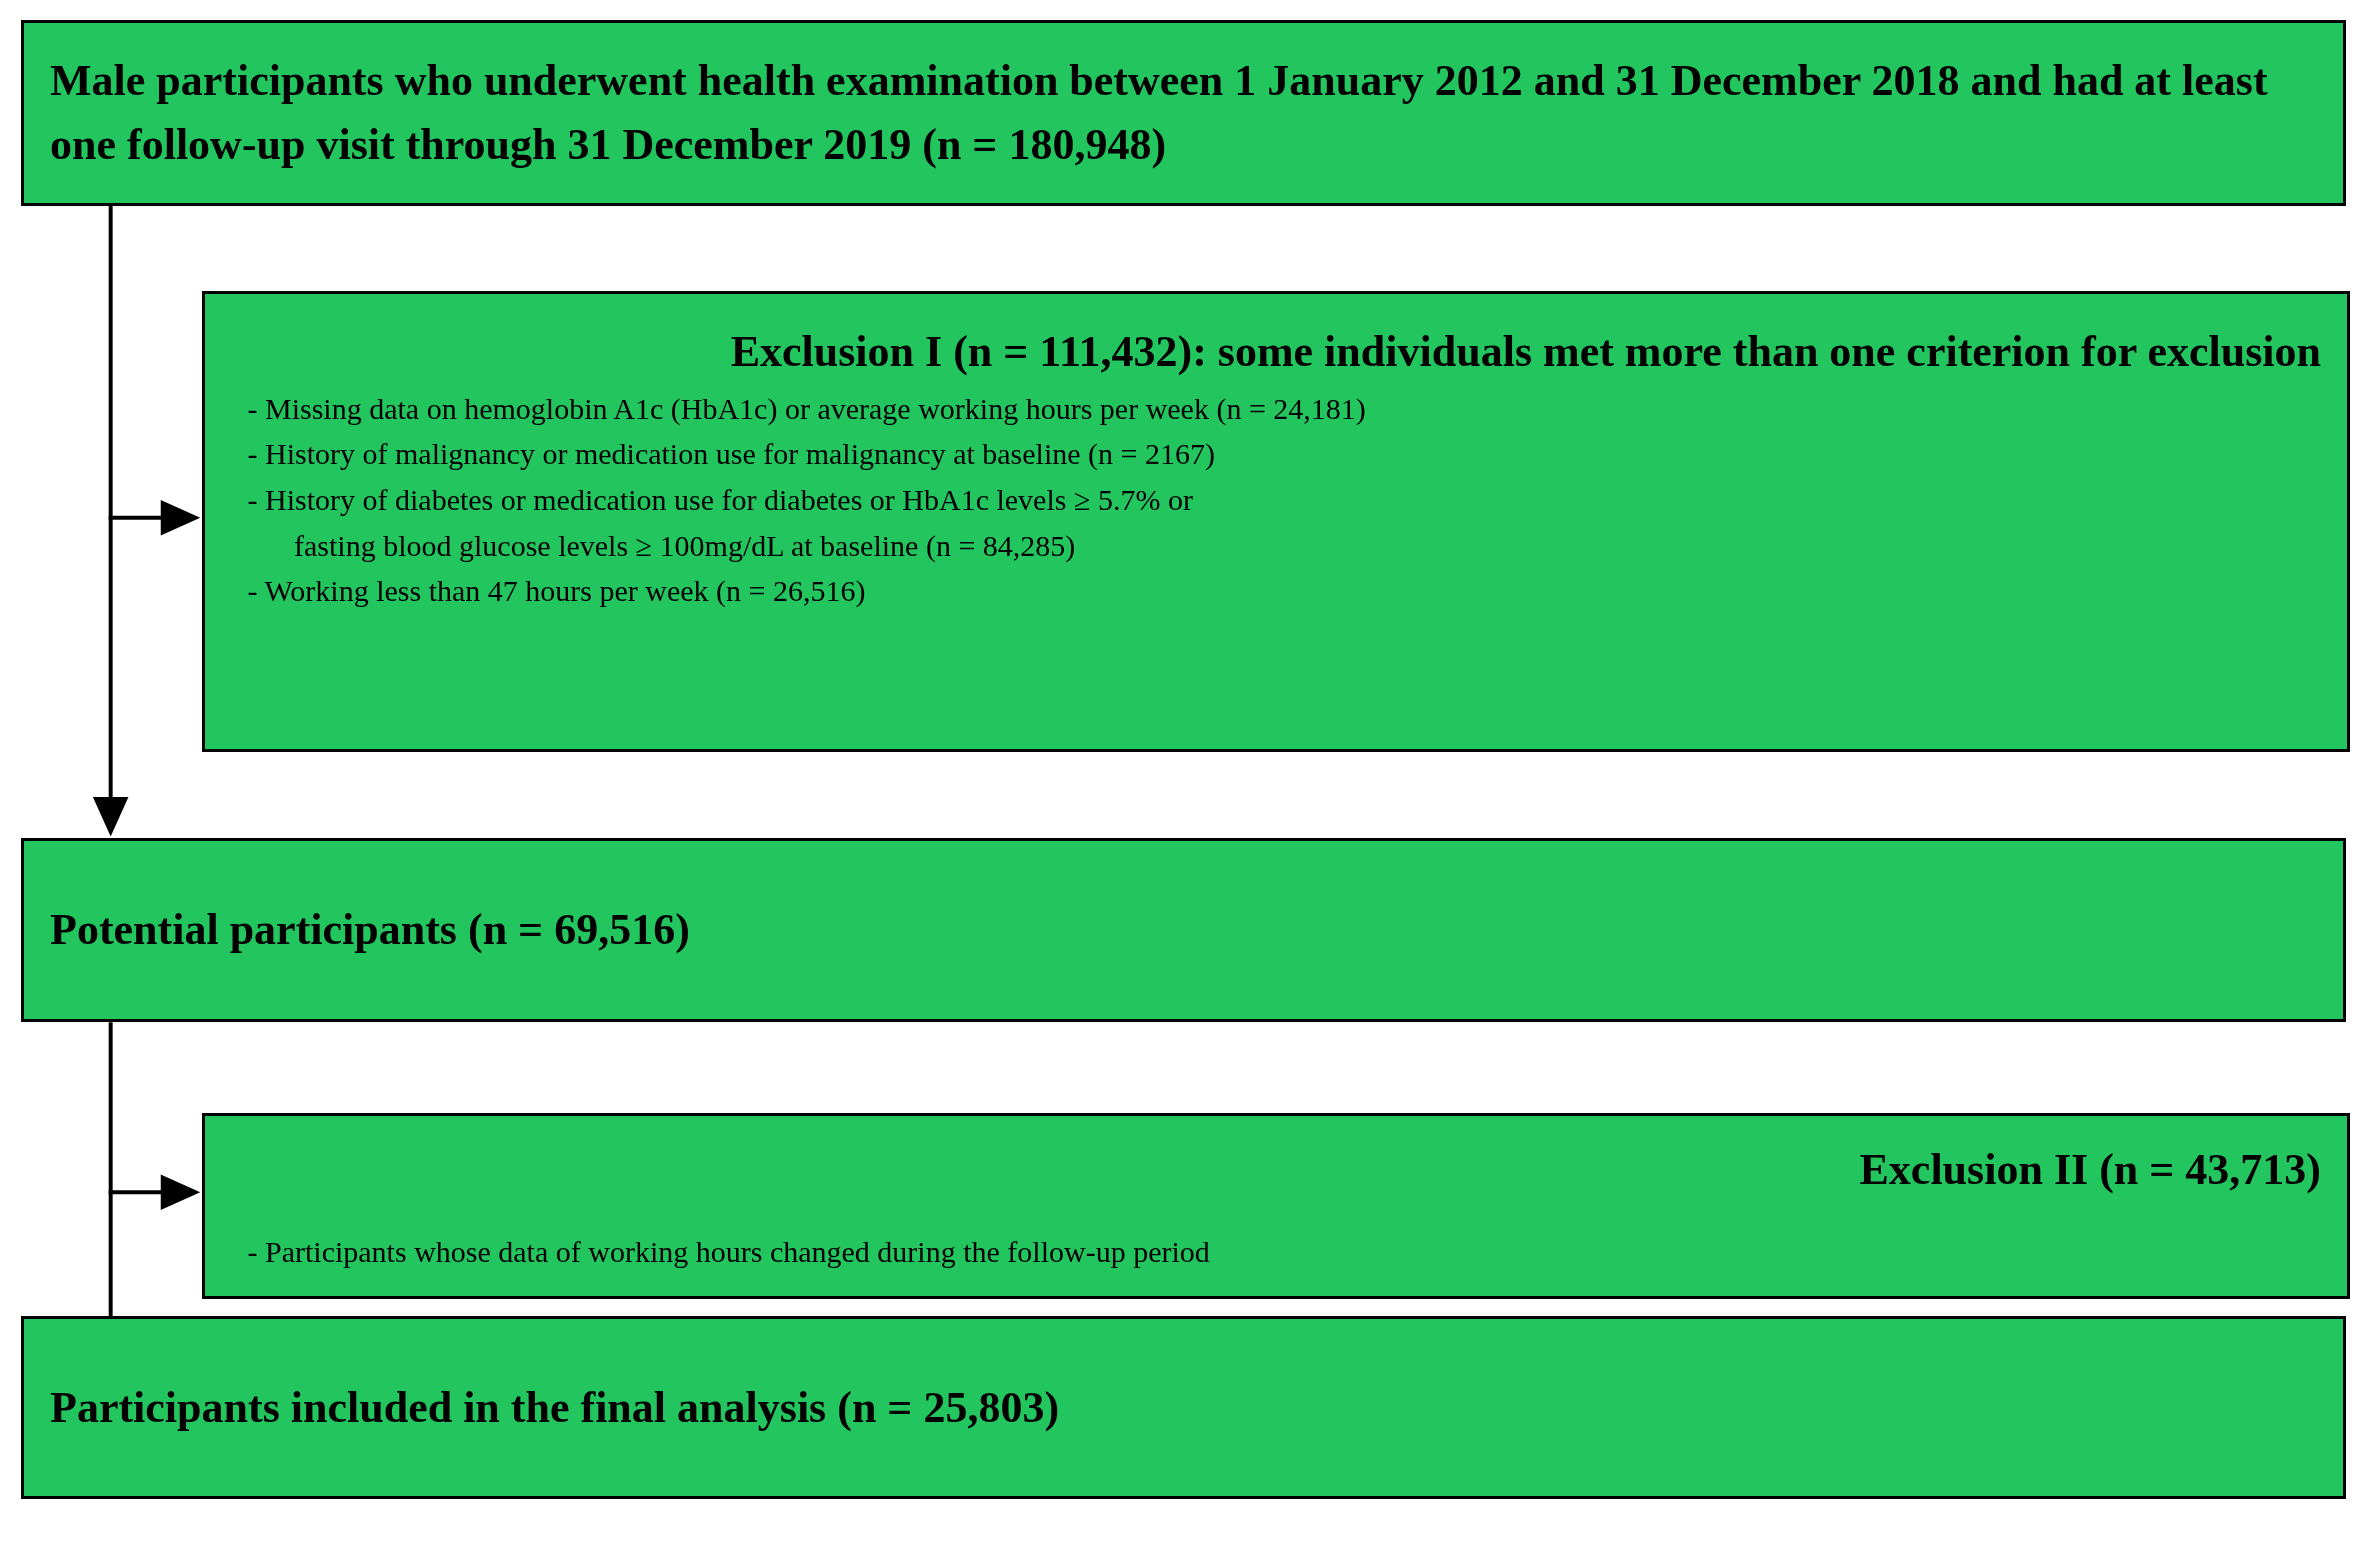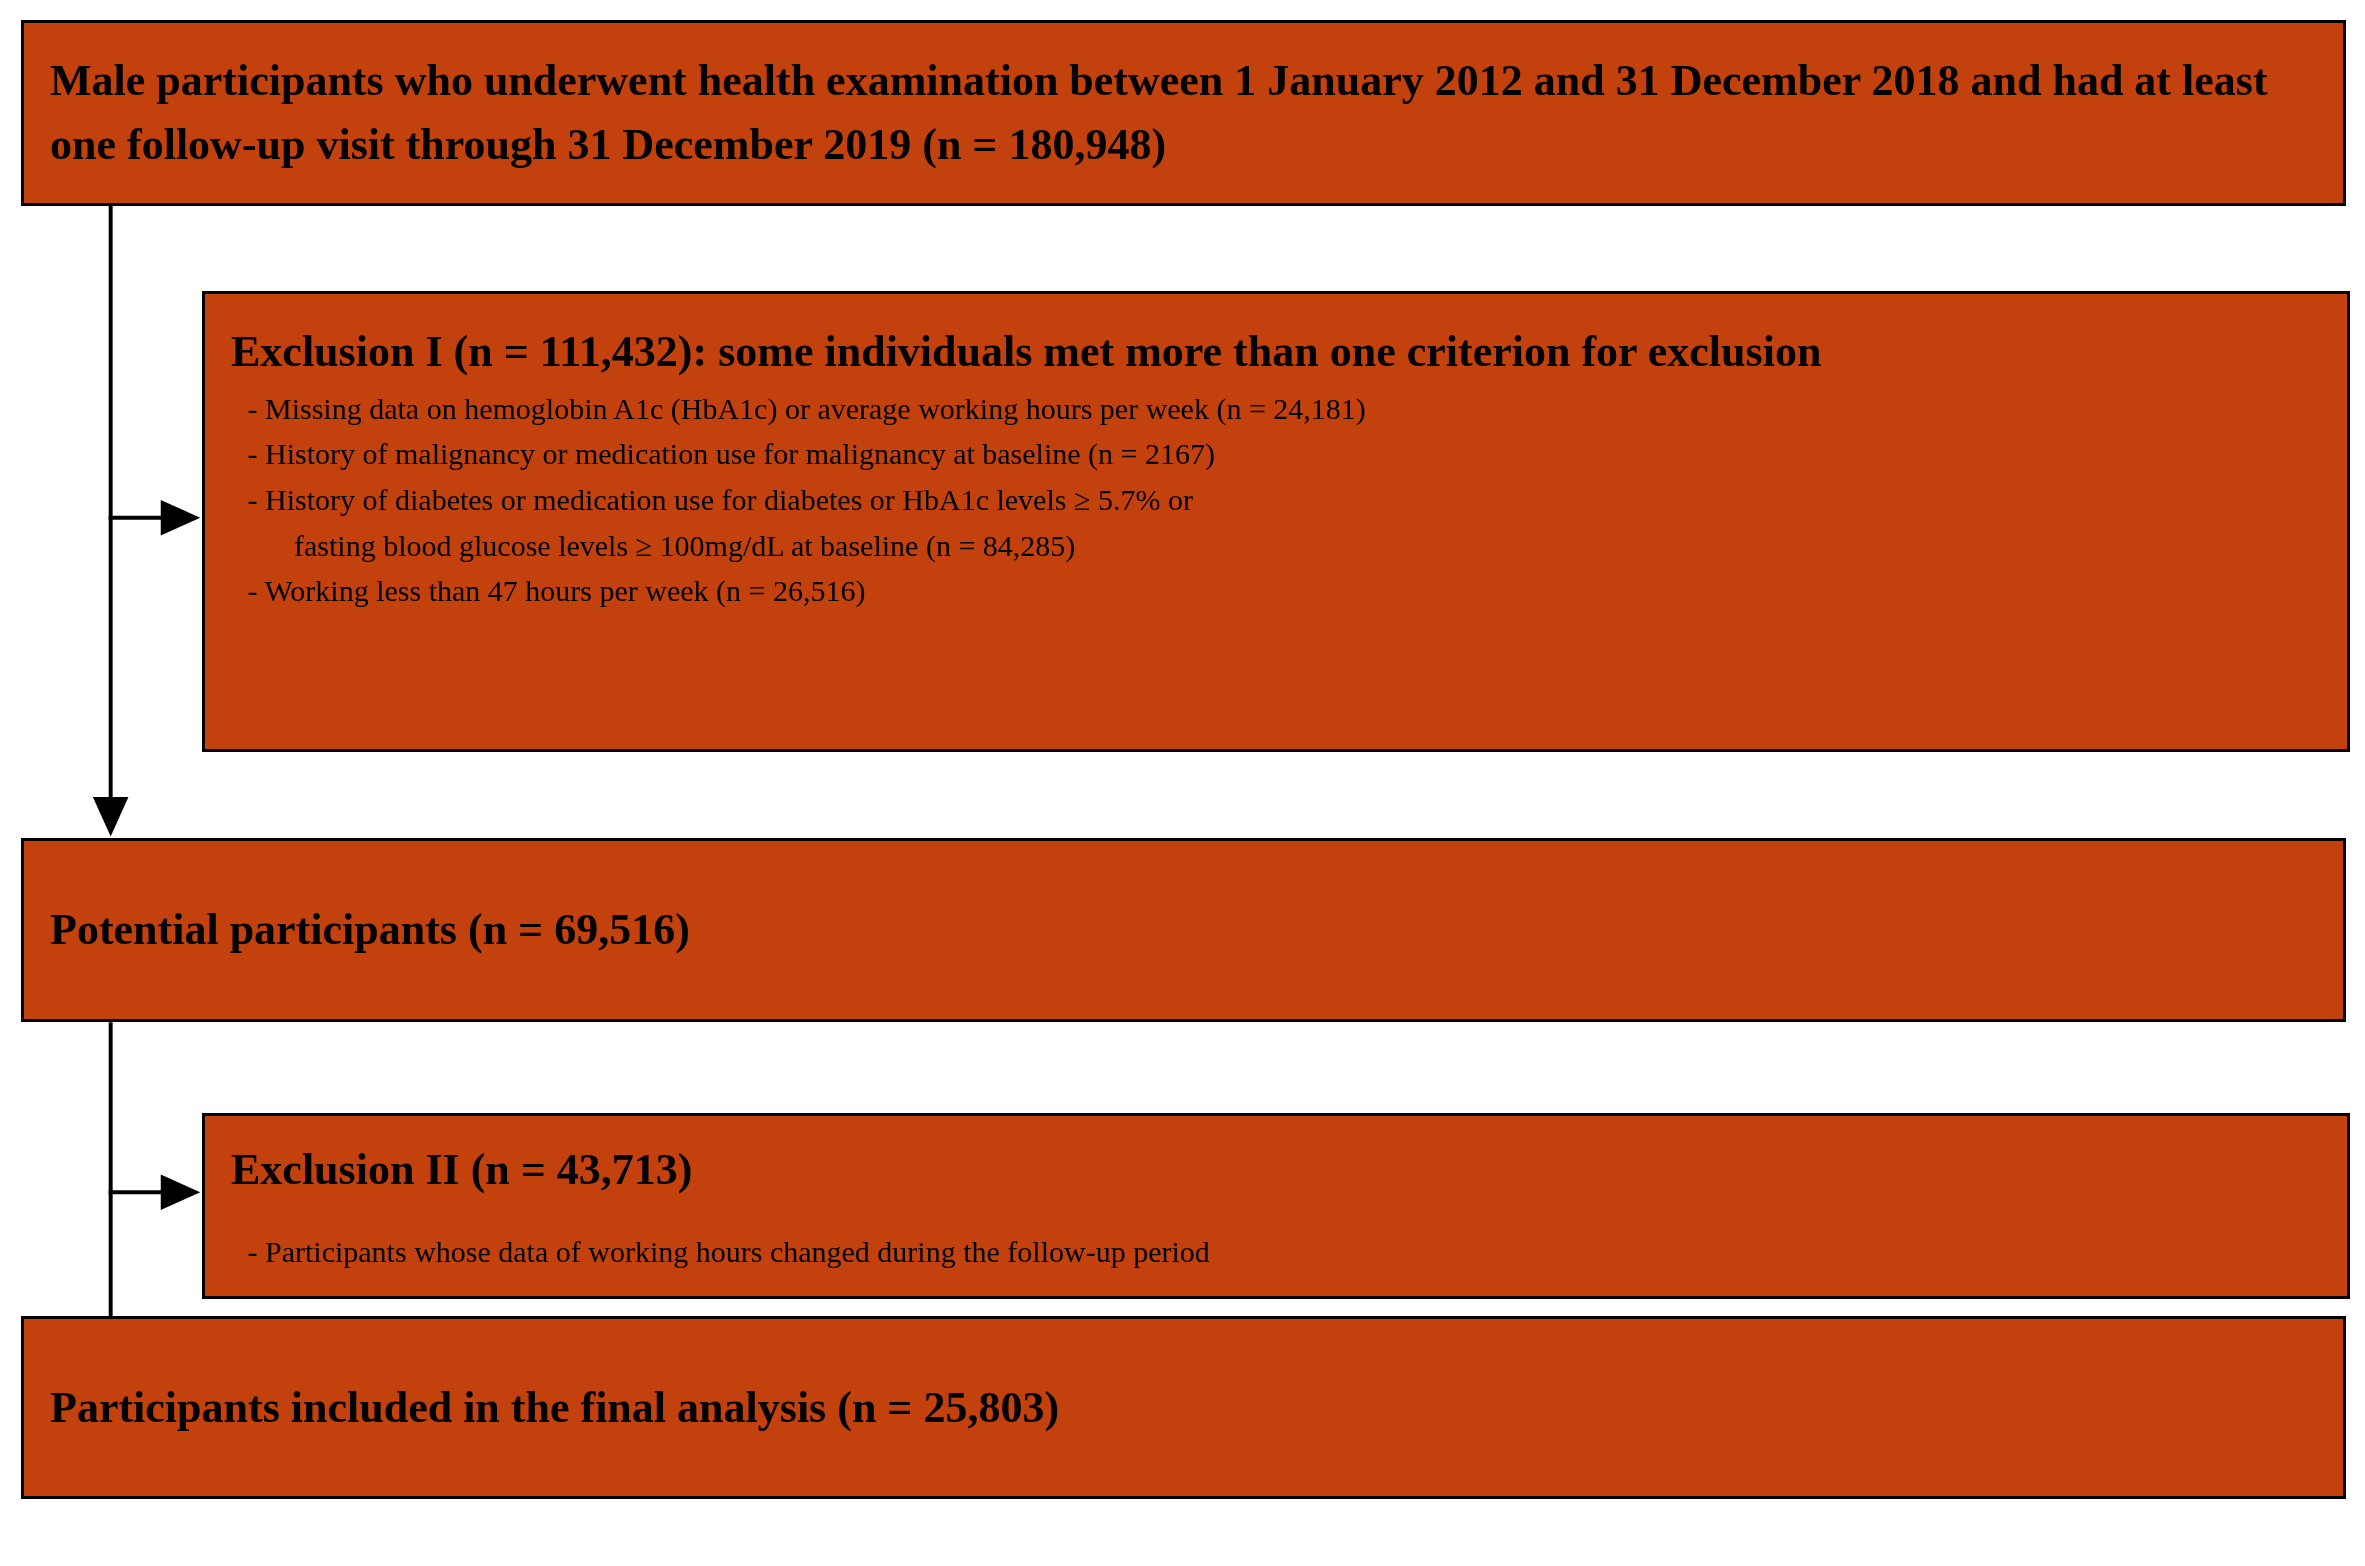--- a/index.html
+++ b/index.html
@@ -20,36 +20,37 @@
     left: 0;
     top: 0;
     width: 2366px;
     height: 1567px;
     pointer-events: none;
   }
   .box {
     position: absolute;
     box-sizing: border-box;
     border: 3.3px solid #000000;
-    background: #c2410c;
+    background: #22c55e;
   }
   .center-v {
     display: flex;
     flex-direction: column;
     justify-content: center;
   }
   .bold { font-weight: bold; }
   .txt {
     font-size: 44px;
     line-height: 1.45;
   }
   .ex-title {
     font-size: 44px;
     line-height: 1.52;
     font-weight: bold;
+    text-align: right;
   }
   .ex-line {
     font-size: 30px;
     line-height: 1.52;
     padding-left: 16.5px;
   }
   .ex-cont {
     padding-left: 63px;
   }
   #box-initial {

